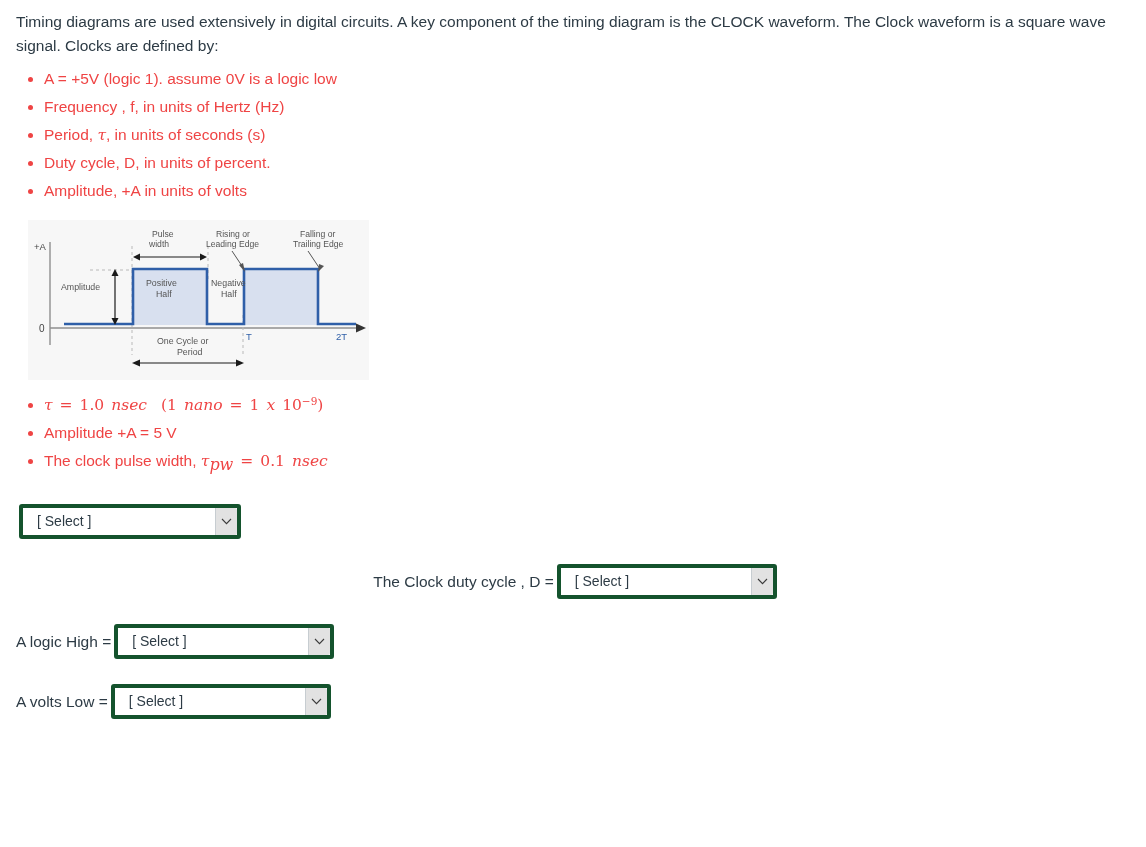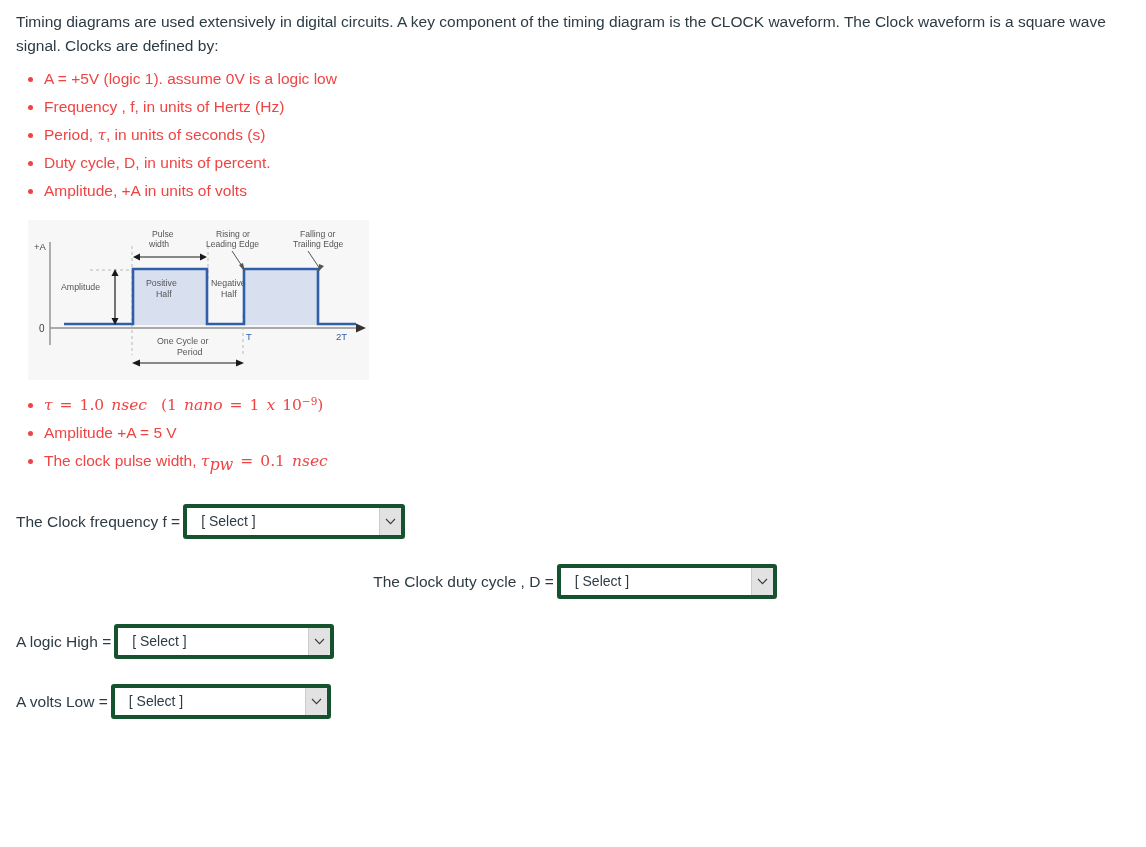--- a/index.html
+++ b/index.html
@@ -159,21 +159,20 @@
       <span class="mathit">τ</span><span class="mspace"></span><span class="mathrun">=</span><span class="mspace"></span><span class="mathrun">1.0</span><span class="mspace"></span><span class="mathit">nsec</span><span class="mspace"></span><span class="mspace"></span><span class="mathrun">(1</span><span class="mspace"></span><span class="mathit">nano</span><span class="mspace"></span><span class="mathrun">=</span><span class="mspace"></span><span class="mathrun">1</span><span class="mspace"></span><span class="mathit">x</span><span class="mspace"></span><span class="mathrun">10</span><span class="sup">−9</span><span class="mathrun">)</span>
     </li>
     <li>Amplitude +A = 5 V</li>
     <li>
       <span>The clock pulse width, </span><span class="mathit">τ</span><span class="sub">pw</span><span class="mspace"></span><span class="mathrun">=</span><span class="mspace"></span><span class="mathrun">0.1</span><span class="mspace"></span><span class="mathit">nsec</span>
     </li>
   </ul>
 
 
   <div class="qrow q1">
-    <span class="qlabel">The Clock frequency f =</span>
     <div class="select-wrap" style="width:222px;">
       <span class="sel-text">[ Select ]</span>
       <span class="arrow-btn">
         <svg width="11" height="7" viewBox="0 0 11 7">
             <path d="M1 1 L5.5 5.6 L10 1" fill="none" stroke="#3a3a3a" stroke-width="1.1"></path>
           </svg>
       </span>
     </div>
   </div>
 

